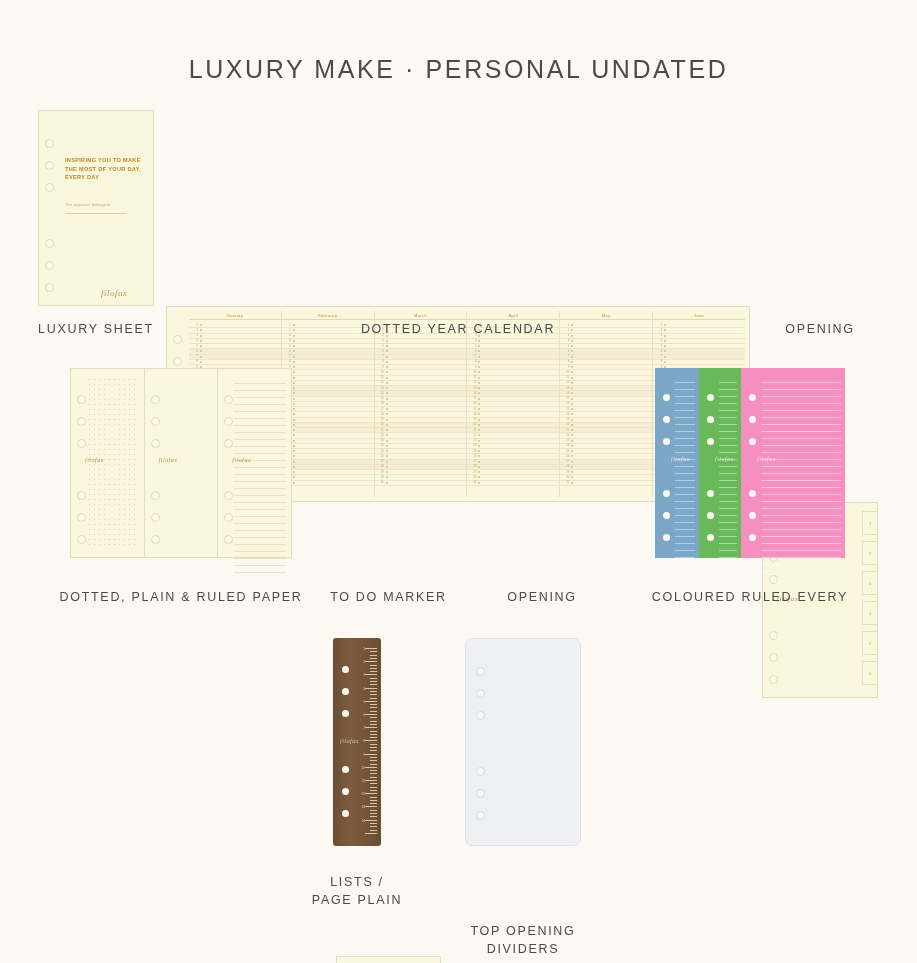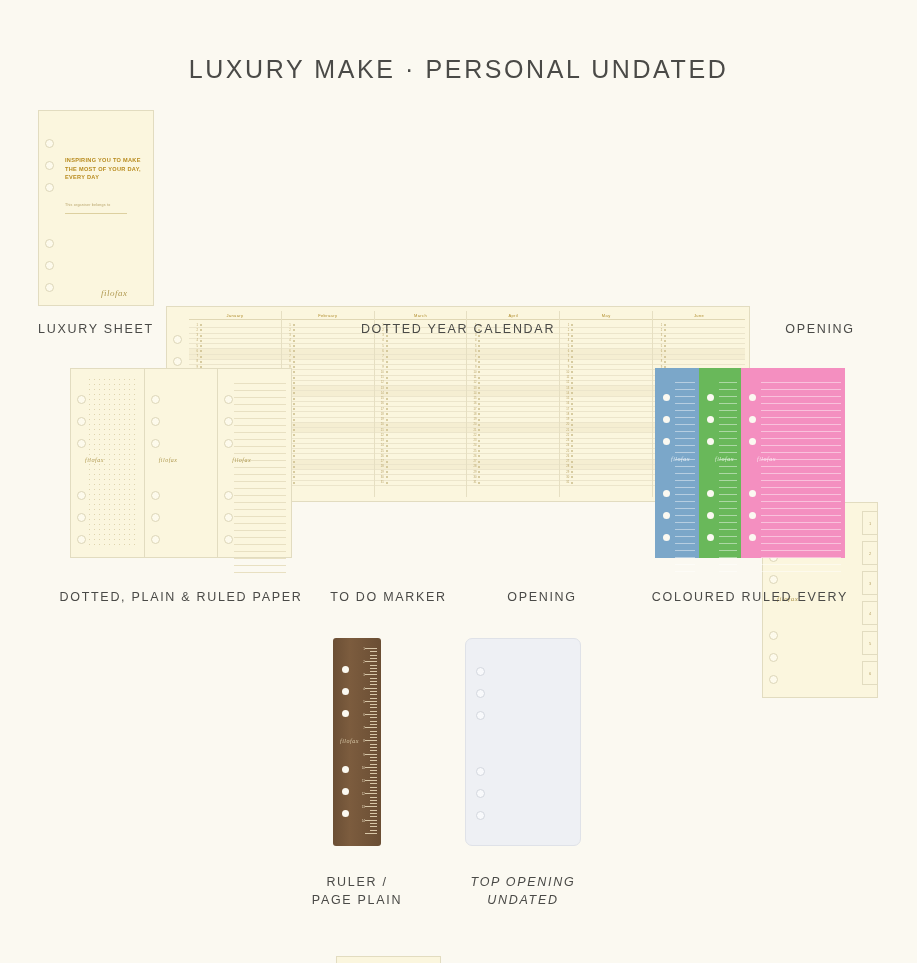--- a/index.html
+++ b/index.html
@@ -150,21 +150,21 @@
   }
 
   .cap-front{position:absolute;left:38px;top:320px;width:116px;}
   .cap-year{position:absolute;left:166px;top:320px;width:584px;}
   .cap-div{position:absolute;left:762px;top:320px;width:116px;}
   .cap-papers{position:absolute;left:30px;top:588px;width:302px;}
   .cap-todo{position:absolute;left:320px;top:588px;width:137px;}
   .cap-contacts{position:absolute;left:478px;top:588px;width:128px;}
   .cap-coloured{position:absolute;left:650px;top:588px;width:200px;}
   .cap-ruler{position:absolute;left:285px;top:873px;width:144px;}
-  .cap-env{position:absolute;left:452px;top:873px;width:142px;font-style:italic;}
+  .cap-env{position:absolute;left:452px;top:922px;width:142px;}
 </style>
 </head>
 <body>
 
 <h1 class="page-title">LUXURY MAKE · PERSONAL UNDATED</h1>
 
 <div class="item sheet" id="front-sheet">
   <div class="holes">
     <div class="hole" style="top:28px"></div>
     <div class="hole" style="top:50px"></div>
@@ -1271,25 +1271,25 @@
         <div class="num" style="top: 104.6px;">9</div>
         <div class="num" style="top: 117.8px;">10</div>
         <div class="num" style="top: 131px;">11</div>
         <div class="num" style="top: 144.2px;">12</div>
         <div class="num" style="top: 157.4px;">13</div>
         <div class="num" style="top: 170.6px;">14</div>
       </div>
     <div class="filo brand">filofax</div>
   </div>
 </div>
-<div class="caption cap-ruler"><span>RULER /</span><br><span>PAGE PLAIN</span></div>
+<div class="caption cap-ruler"><span>LISTS /</span><br><span>PAGE PLAIN</span></div>
 
 <div class="item" id="envelope">
   <div class="body">
     <div class="h" style="top:28px"></div>
     <div class="h" style="top:50px"></div>
     <div class="h" style="top:72px"></div>
     <div class="h" style="top:128px"></div>
     <div class="h" style="top:150px"></div>
     <div class="h" style="top:172px"></div>
   </div>
 </div>
-<div class="caption cap-env"><span>TOP OPENING</span><br><span>UNDATED</span></div>
+<div class="caption cap-env"><span>TOP OPENING</span><br><span>DIVIDERS</span></div>
 
 </body></html>

